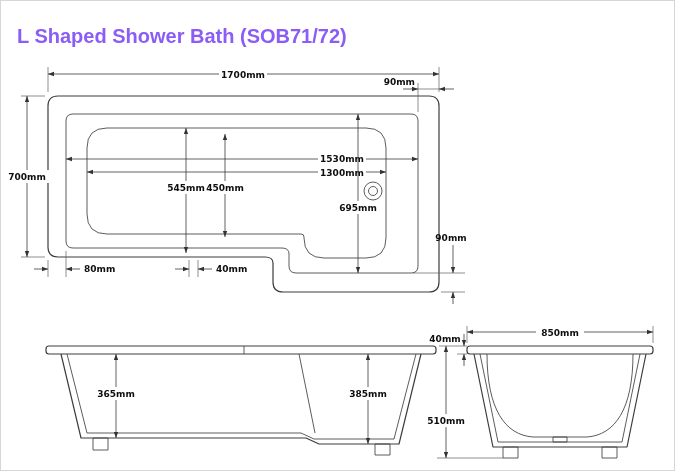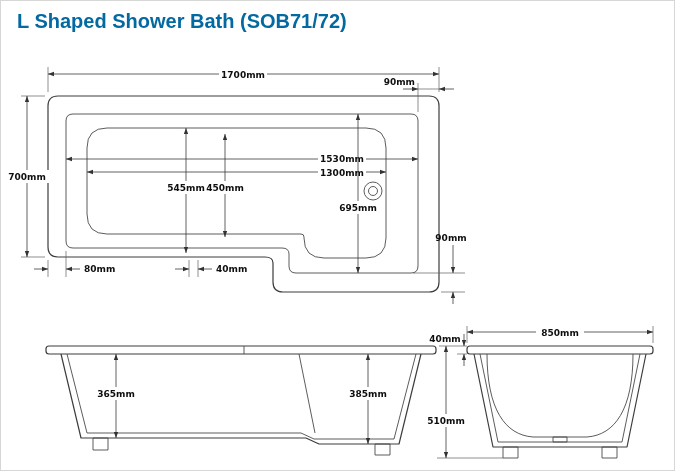--- a/index.html
+++ b/index.html
@@ -1,18 +1,18 @@
 <!DOCTYPE html>
 <html><head>
 <meta charset="utf-8">
 <style>
   html,body{margin:0;padding:0;background:#ffffff;}
   .canvas{position:relative;width:675px;height:471px;background:#fff;border:1px solid #d6d6d6;
           box-sizing:border-box;font-family:"Liberation Sans",sans-serif;overflow:hidden;}
-  .title{position:absolute;left:16px;top:9px;font-size:20px;font-weight:600;color:#0369a1;}
+  .title{position:absolute;left:16px;top:24px;font-size:20px;font-weight:600;color:#8b5cf6;}
   svg{position:absolute;left:0;top:0;}
   .outline{fill:none;stroke:#3d3d3d;stroke-width:1.2;stroke-linejoin:round;}
   .thin{fill:none;stroke:#4a4a4a;stroke-width:0.9;stroke-linejoin:round;}
   .dim{stroke:#3a3a3a;stroke-width:0.8;fill:none;}
   .ext{stroke:#5f5f5f;stroke-width:0.7;fill:none;}
   .lbl{font:bold 9px "DejaVu Sans",sans-serif;fill:#0e0e0e;}
   .bg{fill:#ffffff;}
 </style>
 </head>
 <body>

